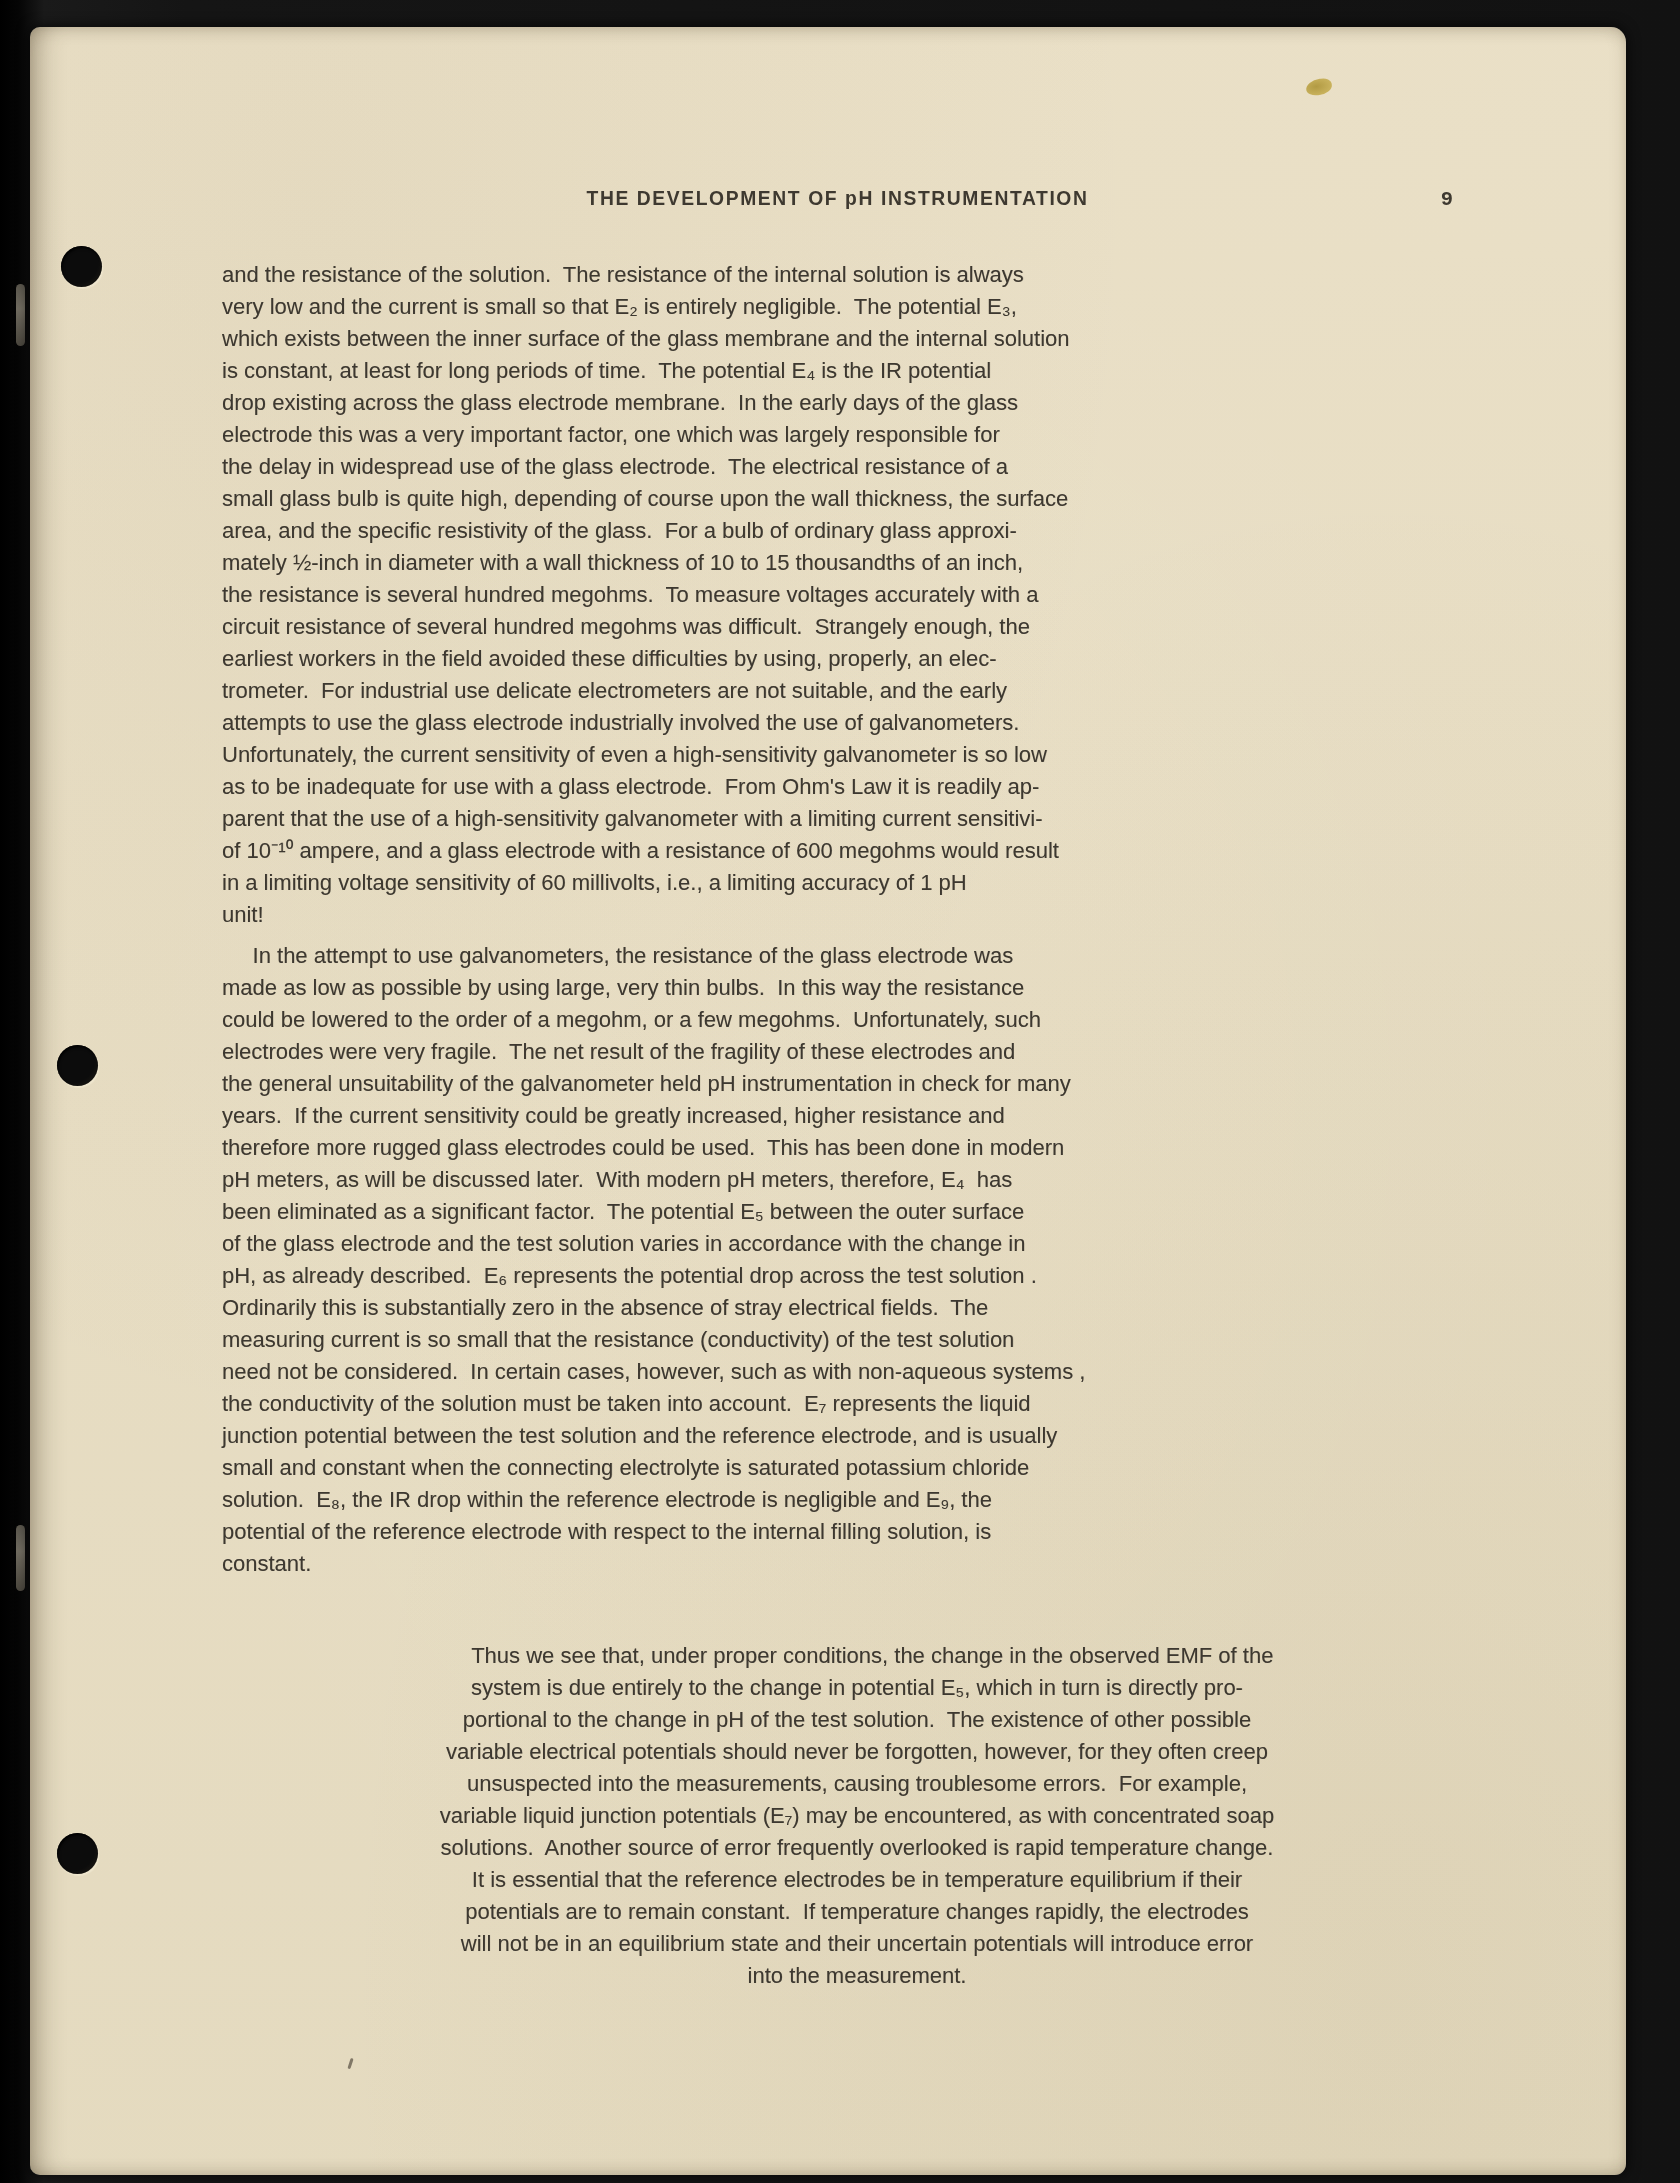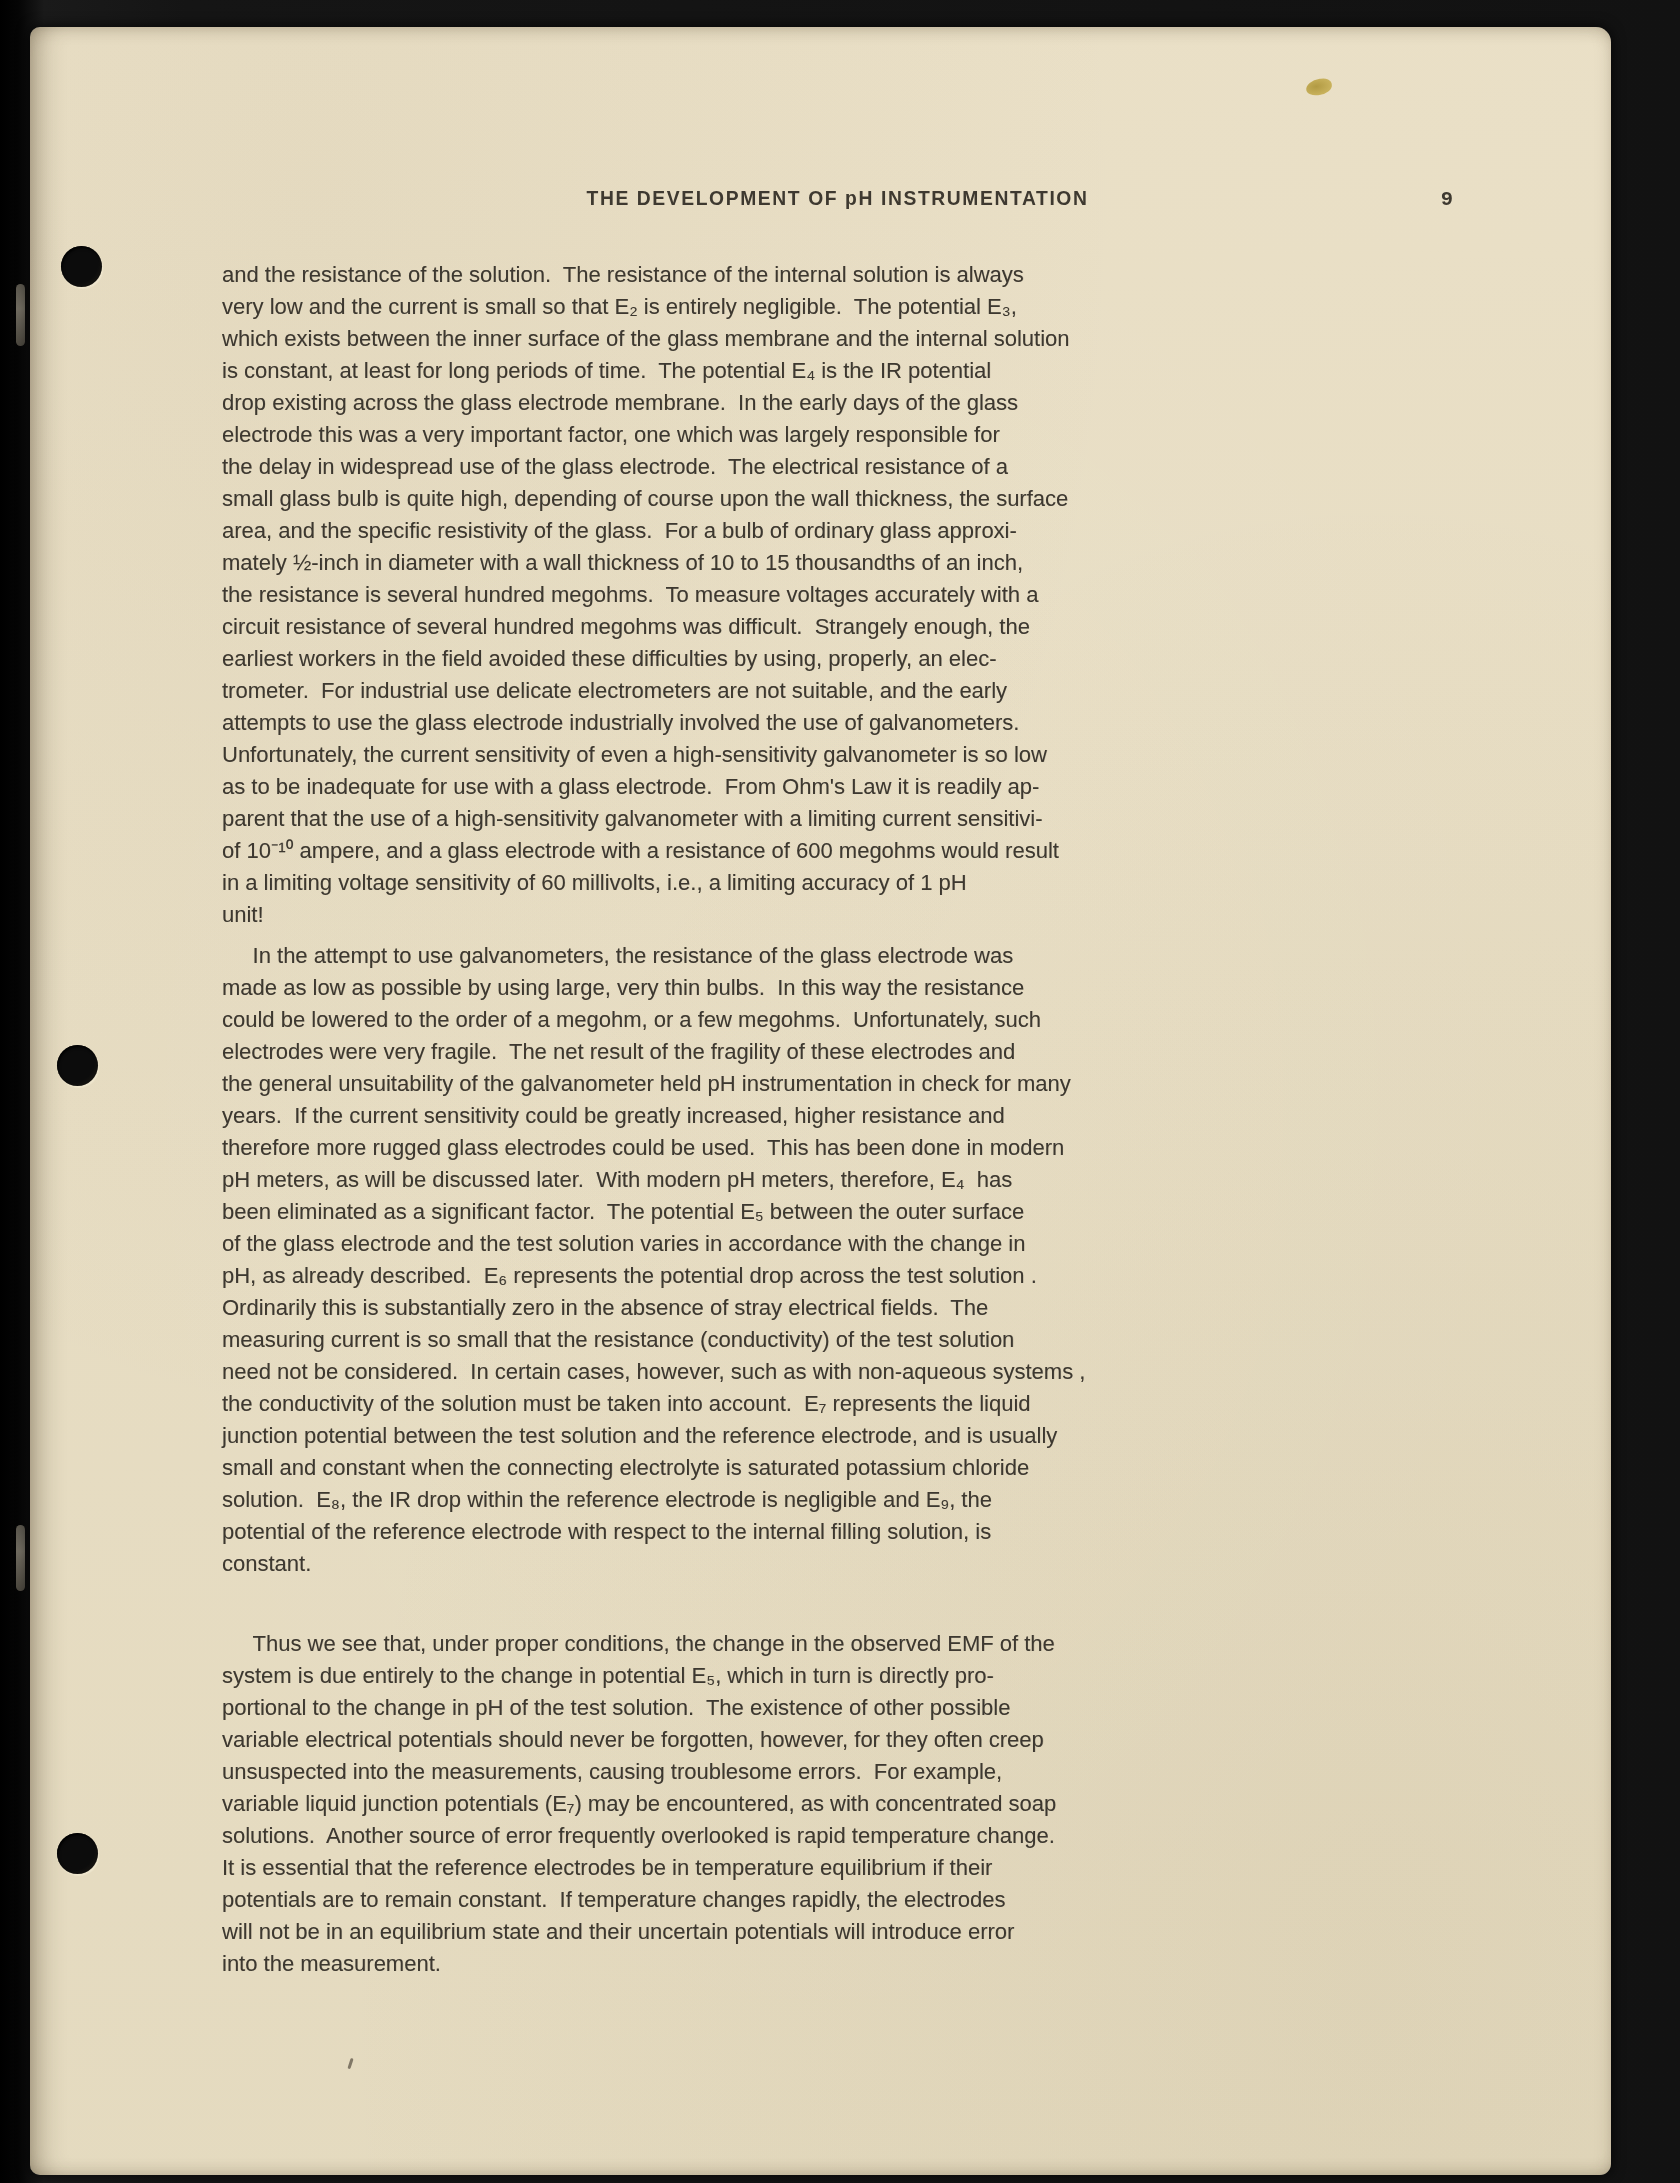--- a/index.html
+++ b/index.html
@@ -35,20 +35,21 @@
       radial-gradient(ellipse at 18% 8%, rgba(130,108,62,0.05), transparent 45%),
       radial-gradient(ellipse at 85% 92%, rgba(130,108,62,0.07), transparent 55%),
       radial-gradient(ellipse at 50% 50%, rgba(255,250,235,0.05), transparent 70%),
       linear-gradient(175deg, #eae0c7 0%, #e7ddc3 45%, #e4dabf 100%);
     box-shadow:
       inset 21px 0 29px -16px rgba(62,48,26,0.45),
       inset -8.7px 0 22.4px -15px rgba(62,48,26,0.28),
       inset 0 11.2px 18.7px -13.7px rgba(62,48,26,0.25),
       inset 0 -10px 18.7px -13.7px rgba(62,48,26,0.30),
       0 0 13.7px rgba(0,0,0,0.8);
+    padding-left: 15px;
   }
 
   .hole {
     position: absolute;
     width: 41px;
     height: 41px;
     border-radius: 50%;
     background: radial-gradient(circle at 40% 40%, #0c0c0c 60%, #242018 100%);
     box-shadow: 1.2px 1.9px 1.2px rgba(250,244,222,0.45), inset 1.2px 1.9px 2.5px rgba(0,0,0,0.9);
   }
@@ -113,21 +114,21 @@
     font-size: 22px;
     line-height: 32px;
     color: #3d3830;
     text-shadow: 0.3px 0.3px 0 rgba(61,56,48,0.28);
   }
   .para {
     margin: 0;
     white-space: pre-wrap;
   }
   .para-2 { margin-top: 9px; }
-  .para-3 { margin-top: 48px; }
+  .para-3 { margin-top: 60px; text-align: center; }
 </style>
 </head>
 <body>
 
 <div class="scene">
 
   <div class="staple-mark staple-1"></div>
   <div class="staple-mark staple-2"></div>
 
   <div class="page">

